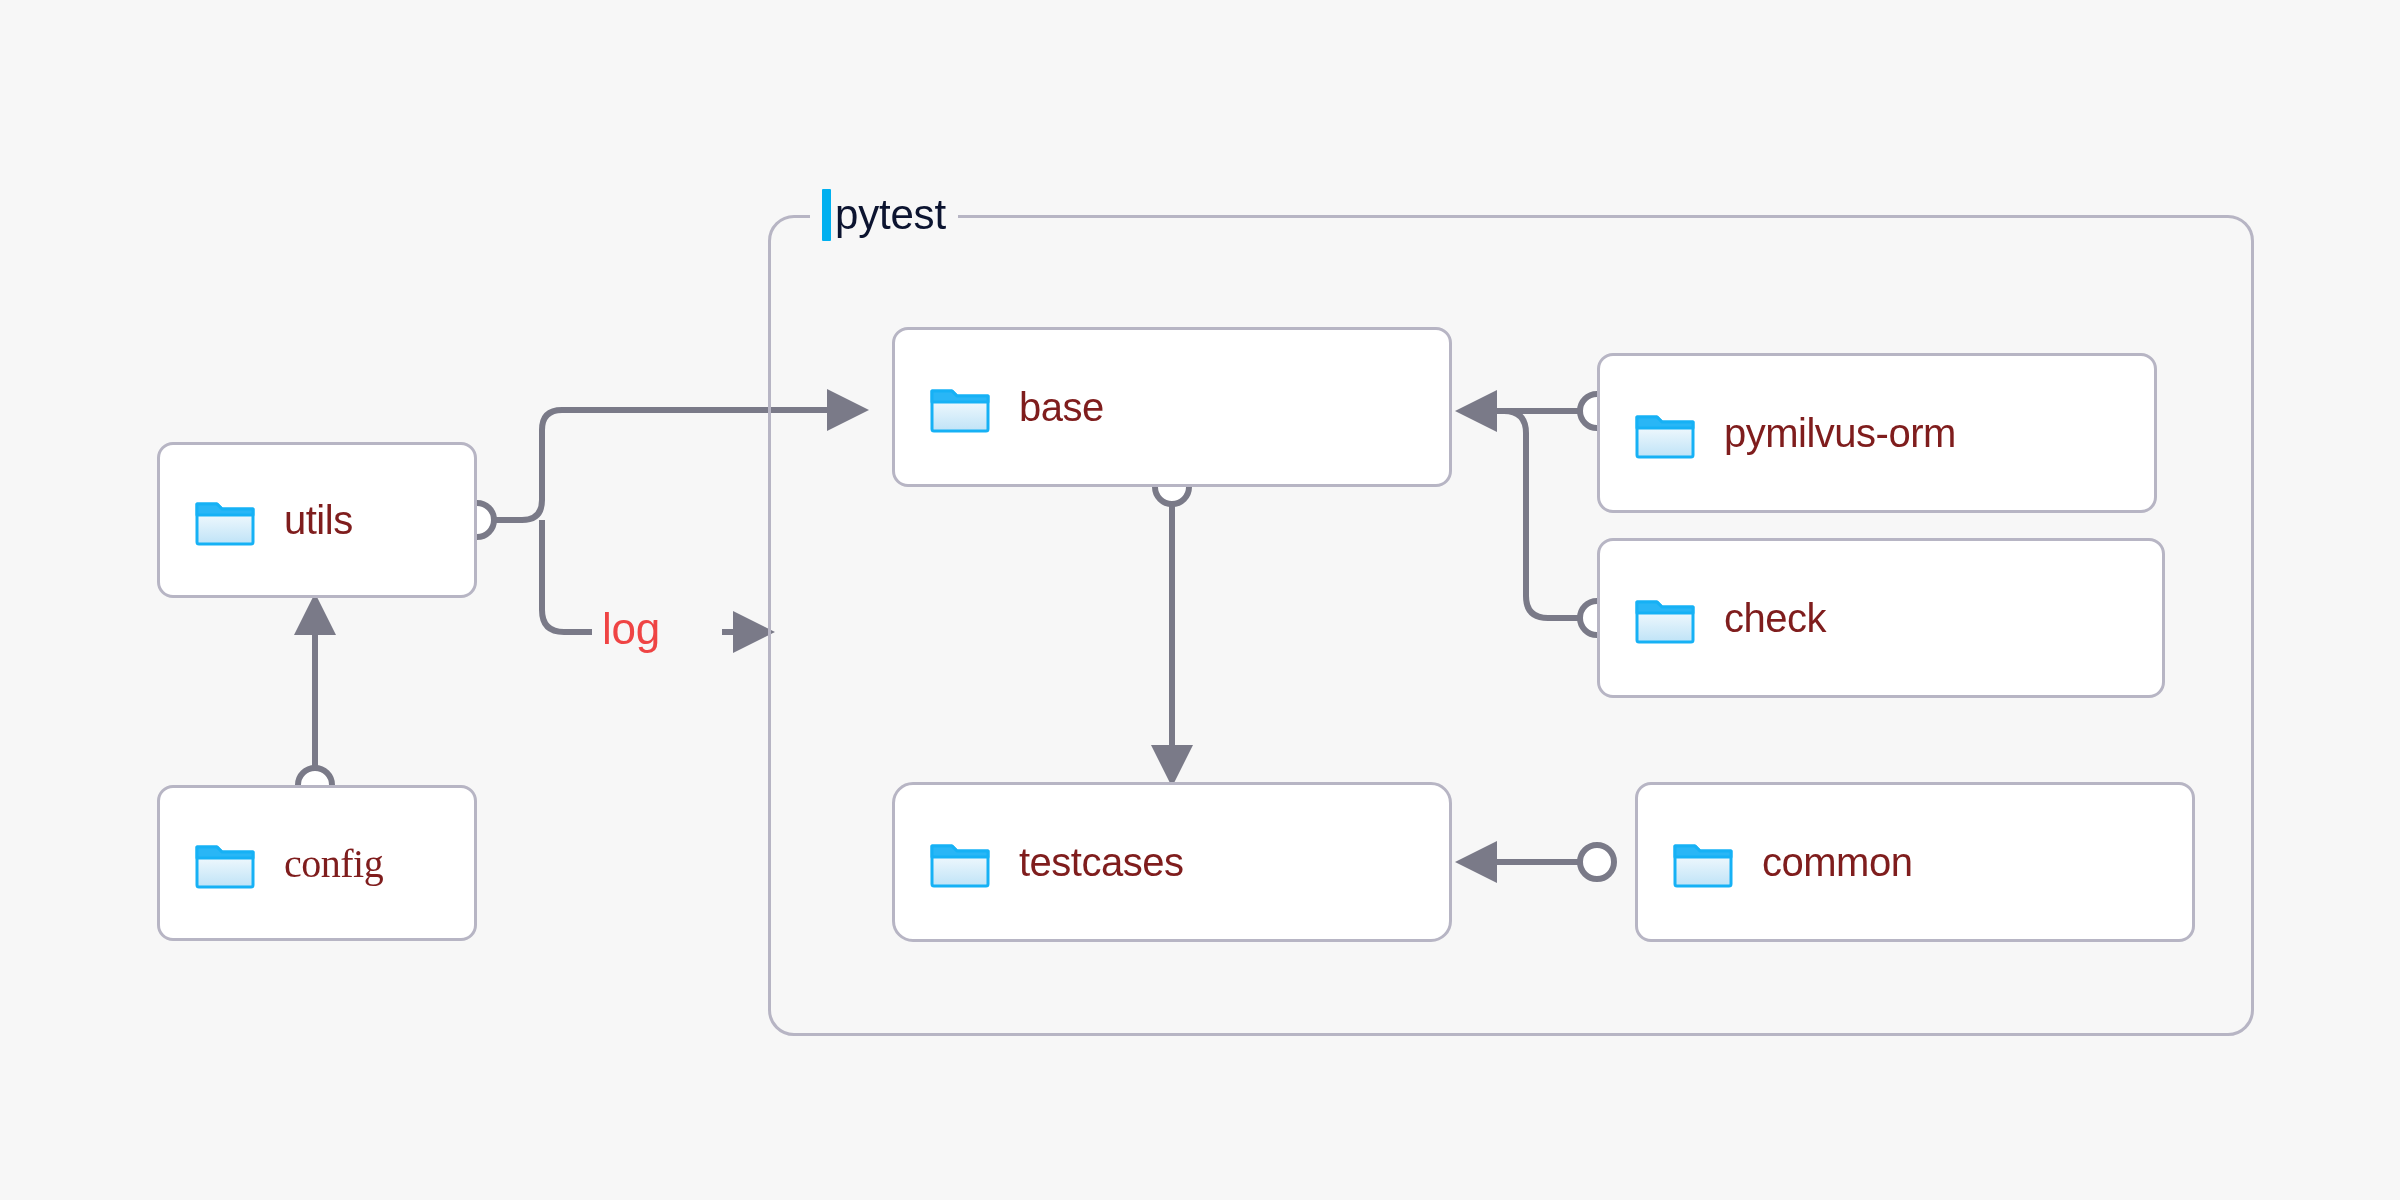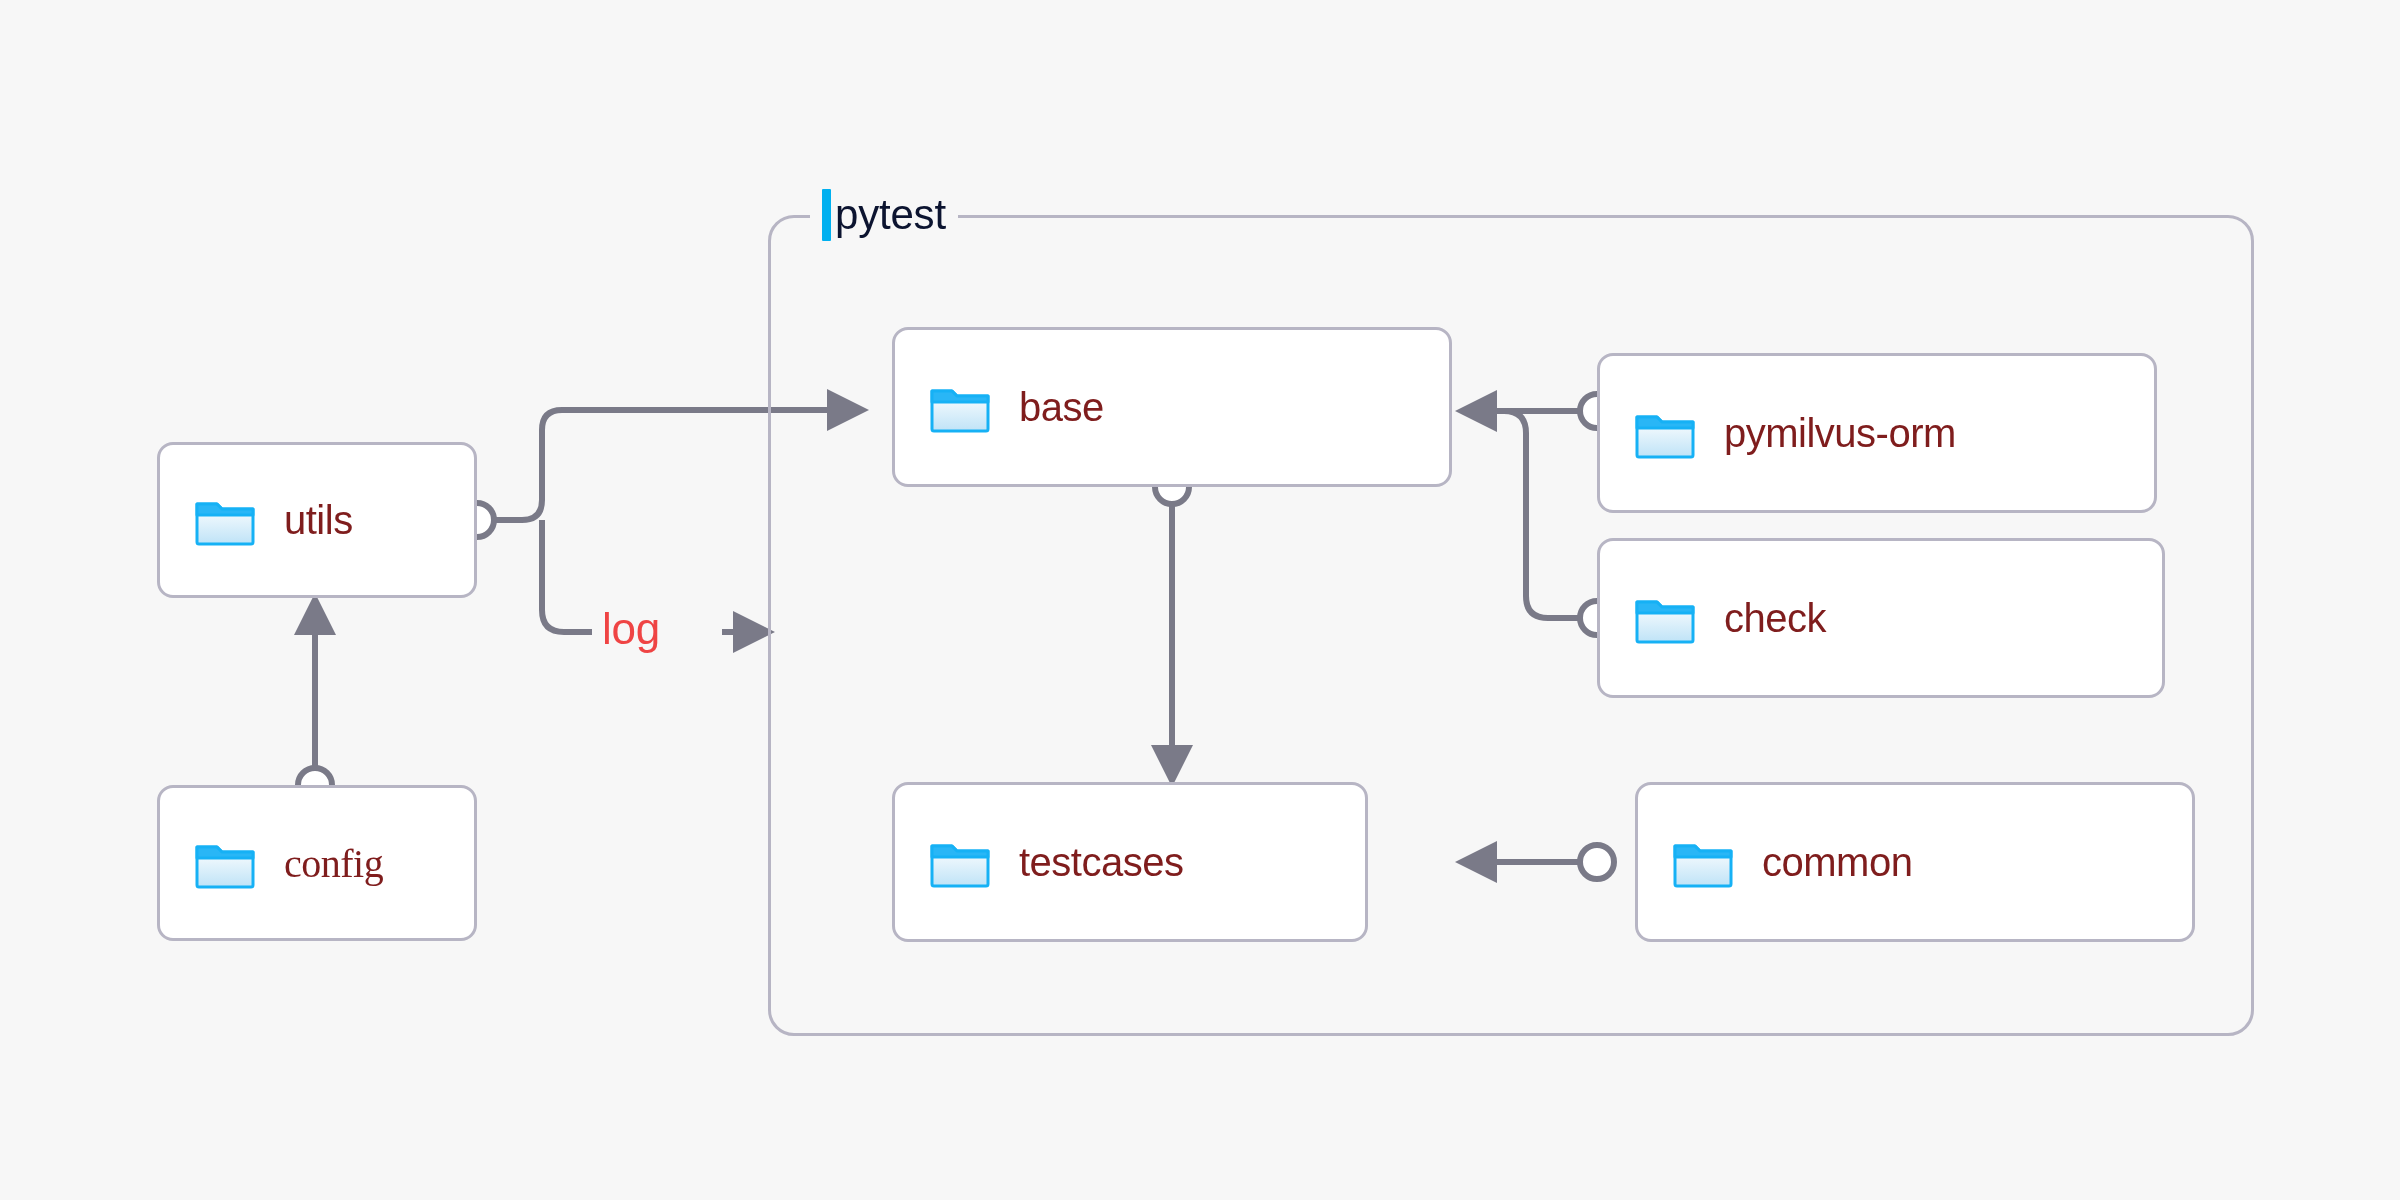--- a/index.html
+++ b/index.html
@@ -169,21 +169,21 @@
   </div>
 
   <div class="node" style="left:892px; top:327px; width:560px; height:160px;">
     <svg class="folder-icon" viewBox="0 0 62 52">
       <path d="M3 10 h20 l5 5 h31 v33 a2 2 0 0 1 -2 2 h-52 a2 2 0 0 1 -2 -2 z" fill="url(#folderGrad)" stroke="#16b1f5" stroke-width="3" stroke-linejoin="round"></path>
       <path d="M3 10 h20 l5 5 h31 v6 h-56 z" fill="#29b6f6" stroke="#16b1f5" stroke-width="3" stroke-linejoin="round"></path>
     </svg>
     <span class="node-label">base</span>
   </div>
 
-  <div class="node" style="left:892px; top:782px; width:476px; height:160px;">
+  <div class="node" style="left:892px; top:782px; width:560px; height:160px;border-radius:21px;">
     <svg class="folder-icon" viewBox="0 0 62 52">
       <path d="M3 10 h20 l5 5 h31 v33 a2 2 0 0 1 -2 2 h-52 a2 2 0 0 1 -2 -2 z" fill="url(#folderGrad)" stroke="#16b1f5" stroke-width="3" stroke-linejoin="round"></path>
       <path d="M3 10 h20 l5 5 h31 v6 h-56 z" fill="#29b6f6" stroke="#16b1f5" stroke-width="3" stroke-linejoin="round"></path>
     </svg>
     <span class="node-label">testcases</span>
   </div>
 
   <div class="node" style="left:1597px; top:331px; width:560px; height:160px;margin-top:22px;">
     <svg class="folder-icon" viewBox="0 0 62 52">
       <path d="M3 10 h20 l5 5 h31 v33 a2 2 0 0 1 -2 2 h-52 a2 2 0 0 1 -2 -2 z" fill="url(#folderGrad)" stroke="#16b1f5" stroke-width="3" stroke-linejoin="round"></path>

